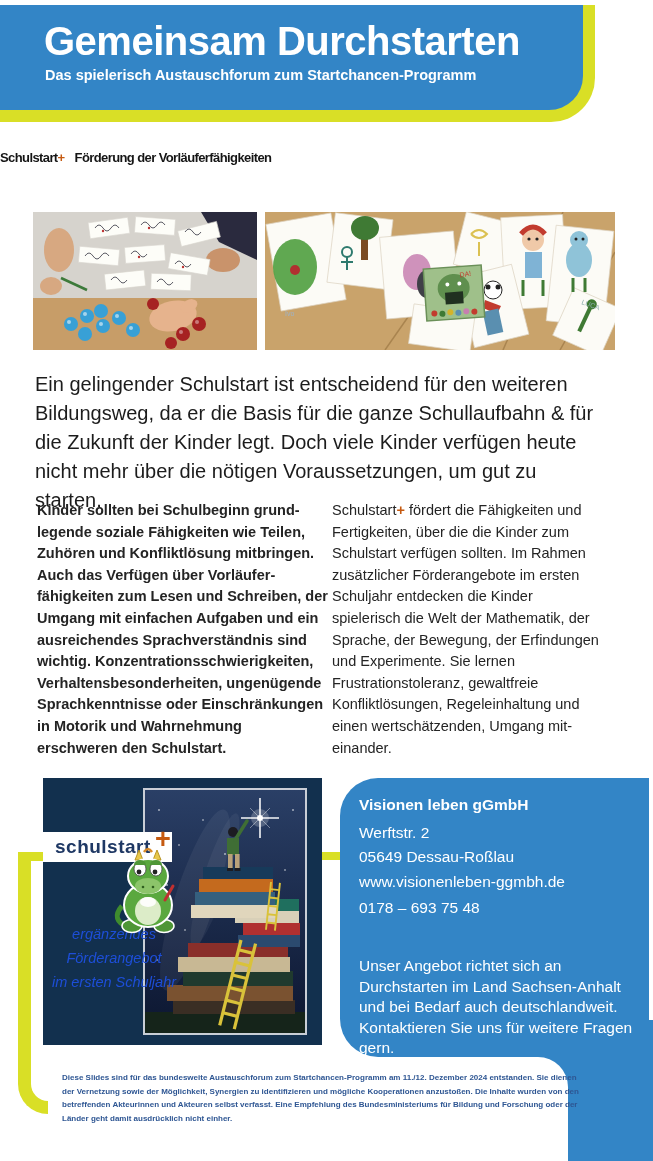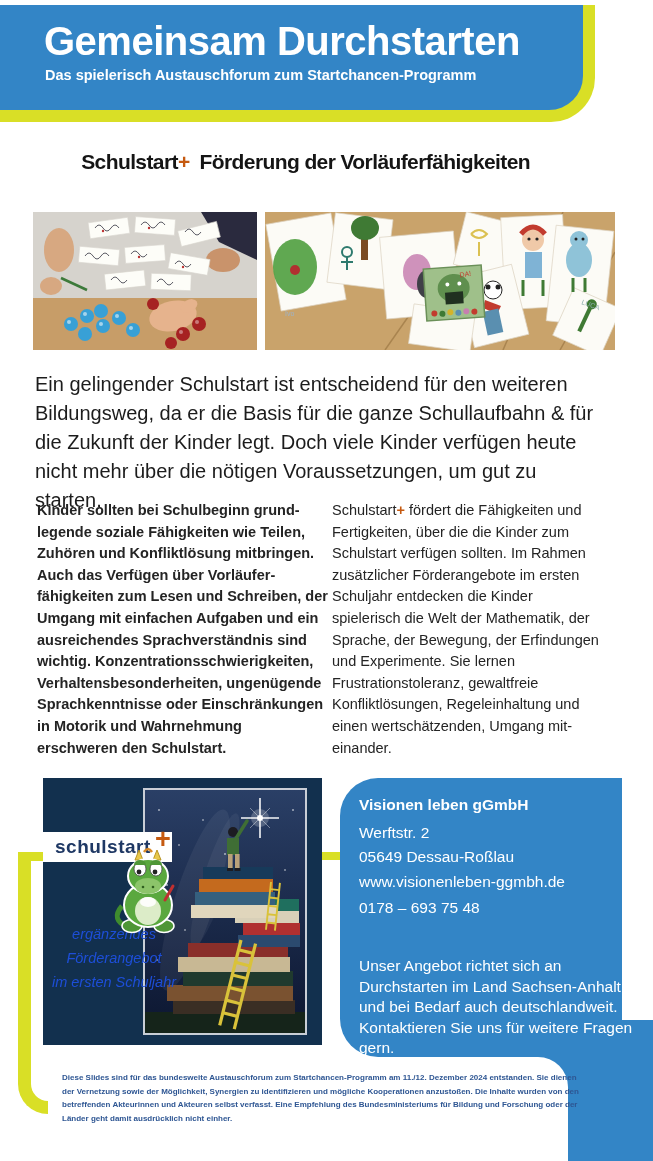--- a/index.html
+++ b/index.html
@@ -10,22 +10,22 @@
   
   .header-wrap{position:absolute;left:0;top:5px;width:595px;height:117px;
     background:#d9df26;border-radius:0 0 44px 0;}
   .header-blue{position:absolute;left:0;top:0;right:12px;bottom:12px;
     background:#3385c6;border-radius:0 0 34px 0;}
   .header-title{position:absolute;left:44px;top:14px;color:#fff;font-weight:bold;
     font-size:40px;letter-spacing:-0.5px;white-space:pre;}
   .header-sub{position:absolute;left:45px;top:62px;color:#fff;font-weight:bold;
     font-size:14.5px;white-space:pre;}
   
-  .page-title{position:absolute;left:0;top:150px;width:530px;text-align:right;
-    font-weight:bold;font-size:21px;letter-spacing:-0.6px;color:#151515;white-space:pre;}
+  .page-title{position:absolute;left:0;top:150px;width:530px;text-align:left;
+    font-weight:bold;font-size:13px;letter-spacing:-0.6px;color:#151515;white-space:pre;}
   .plus{color:#c55a11;font-weight:bold;}
   .page-title .gap{display:inline-block;width:10px;}
   
   .photo{position:absolute;top:212px;height:138px;overflow:hidden;}
   .photo svg{display:block;}
   #photo-left{left:33px;width:224px;}
   #photo-right{left:265px;width:350px;}
   
   .intro{position:absolute;left:35px;top:370px;width:600px;font-size:20px;
     line-height:29px;white-space:pre;color:#1c1c1c;}
@@ -45,21 +45,21 @@
   .mascot{position:absolute;left:108px;top:842px;z-index:3;}
   .tagline{position:absolute;left:43px;top:922px;width:142px;text-align:center;color:#1d4ed8;
     font-size:14.5px;line-height:24px;font-style:italic;white-space:pre;z-index:2;}
   
   .y-dash{position:absolute;left:322px;top:852px;width:18px;height:8px;background:#d9df26;}
   .y-stub{position:absolute;left:18px;top:852px;width:25px;height:9px;background:#d9df26;}
   .y-bracket{position:absolute;left:18px;top:852px;width:30px;height:262px;
     border-left:13px solid #d9df26;border-bottom:13px solid #d9df26;
     border-bottom-left-radius:34px;box-sizing:border-box;}
   
-  .contact-box{position:absolute;left:340px;top:778px;width:282px;height:279px;
+  .contact-box{position:absolute;left:340px;top:778px;width:309px;height:279px;
     background:#3385c6;border-radius:38px 0 0 38px;}
   .blue-strip{position:absolute;left:568px;top:1020px;width:85px;height:141px;background:#3385c6;}
   .fillet{position:absolute;left:538px;top:1057px;width:30px;height:30px;background:#3385c6;}
   .fillet::after{content:"";position:absolute;inset:0;background:#fff;border-top-right-radius:30px;}
   .contact-box .line{position:absolute;left:19px;color:#fff;font-size:15.5px;white-space:pre;}
   .c-org{top:18px;font-weight:bold;}
   .c-street{top:46px;}
   .c-city{top:70px;}
   .c-web{top:95px;}
   .c-phone{top:121px;}

